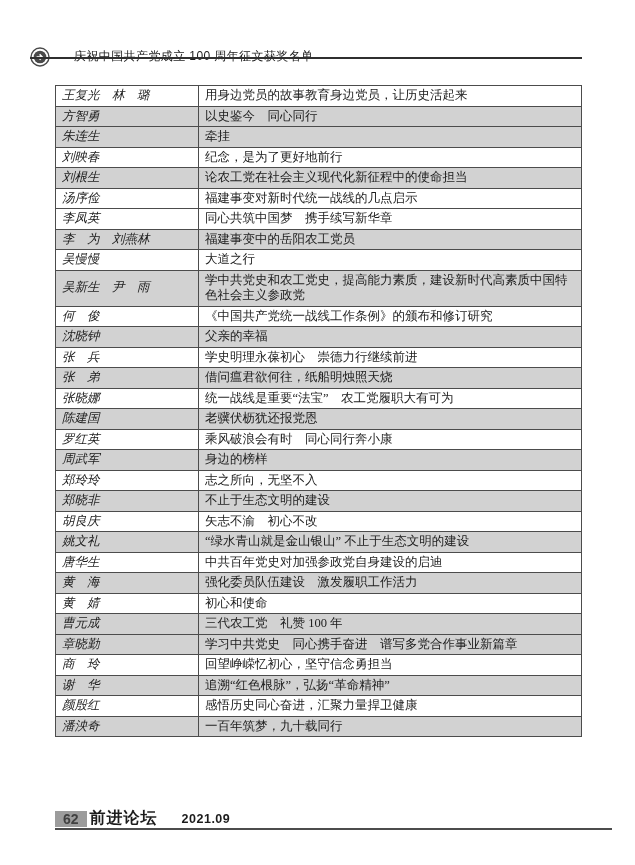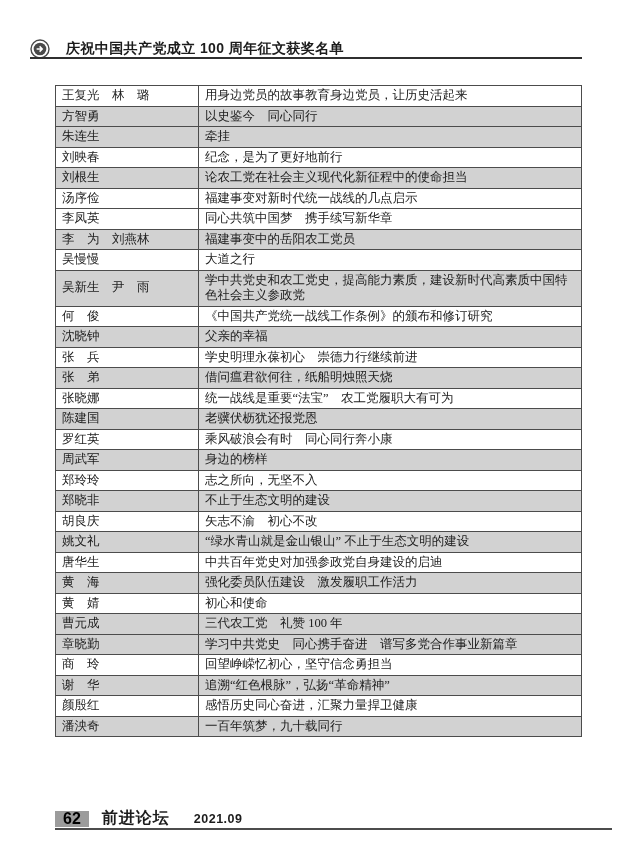--- a/index.html
+++ b/index.html
@@ -10,57 +10,57 @@
     font-family:"Liberation Serif","DejaVu Serif",serif;
     color:#1c1c1c;
     overflow:hidden;
   }
   .page-header {
     position:absolute; left:30px; top:32px;
     display:flex; align-items:center; gap:8px;
   }
   .header-icon { display:inline-flex; width:20px; height:20px; }
   .header-title {
-    margin:8px;
+    margin:16px;
     font-family:"Liberation Sans","DejaVu Sans",sans-serif;
-    font-weight:bold; font-size:14px; letter-spacing:0.4px;
+    font-weight:normal; font-size:12px; letter-spacing:0.4px;
     white-space:nowrap;
   }
   .header-rule {
     position:absolute; left:30px; top:57px;
     width:552px; height:2px; background:#2f2f2f;
   }
   .awards-table {
     position:absolute; left:55px; top:85px;
     width:527px;
     border-collapse:collapse;
     table-layout:fixed;
   }
   .awards-table td {
     border:1px solid #4c4c4c;
     font-size:12.5px; line-height:15.5px;
     padding:2px 6px;
     vertical-align:middle;
     word-break:break-all;
   }
-  .awards-table .col-author { width:130px; }
+  .awards-table .col-author { width:130px;font-style:italic; }
   .awards-table tr.alt { background:var(--row-alt, #d2d2d2); }
   .page-footer {
     position:absolute; left:55px; top:808px;
     display:flex; align-items:center;
     font-family:"Liberation Sans","DejaVu Sans",sans-serif;
     font-weight:bold;
   }
   .page-num {
     display:inline-block;
     background:var(--badge-bg, #9c9c9c);
-    color:#000000;
-    font-size:16px; line-height:16px;
+    color:#404040;
+    font-size:14px; line-height:16px;
     padding:0 8px;
-    margin-right:13px;
+    margin-right:3px;
   }
   .journal { font-size:16px; margin-right:16px; letter-spacing:1px; }
   .issue { font-size:12.5px; letter-spacing:0.5px;margin-left:8px; }
   .footer-rule {
     position:absolute; left:55px; top:828px;
     width:557px; height:2px; background:#4c4c4c;
   }
 </style>
 </head>
 <body style="--row-alt: #d2d2d2; --badge-bg: #9c9c9c;">

